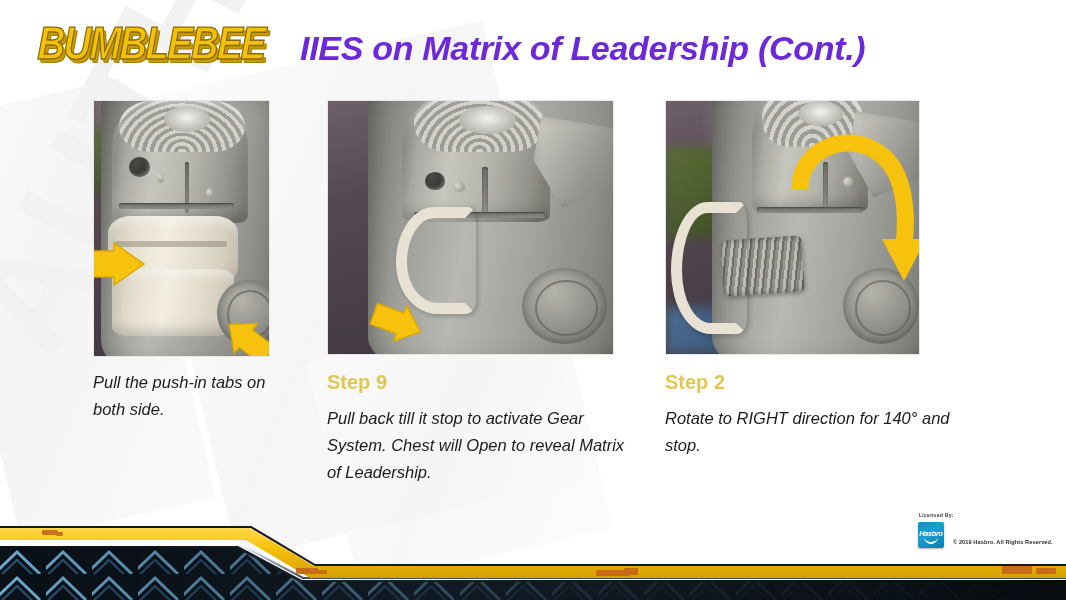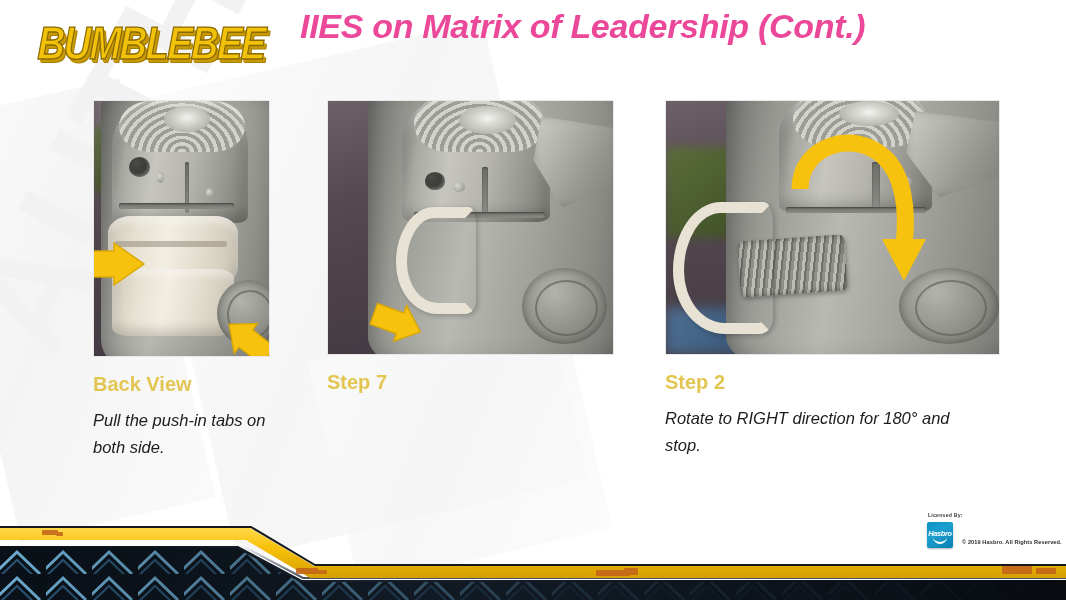--- a/index.html
+++ b/index.html
@@ -71,26 +71,26 @@
     color: #f2c20a;
     -webkit-text-stroke: 1.2px #8a6a05;
     text-shadow: 2px 2px 0 #c89a06, 3px 3px 0 #a87f04;
     transform: scaleY(1.22) skewX(-2deg);
     transform-origin: center top;
     font-family: "Liberation Sans", sans-serif;
   }
 
   .slide-title {
     position: absolute;
-    left: 300px; top: 2px;
+    left: 300px; top: 24px;
     width: 600px;
     font-size: 34px;
     font-weight: bold;
     font-style: italic;
-    color: #ec4899;
+    color: #6d28d9;
     letter-spacing: -0.3px;
     line-height: 48px;
   }
 
   .yolo-logo {
     position: absolute;
     right: 20px; top: 26px;
     font-size: 30px;
     font-weight: bold;
     font-style: italic;
@@ -109,21 +109,21 @@
 
   
   .panels {
     position: absolute;
     left: 0; top: 100px;
     width: 1066px; height: 410px;
   }
   .panel { position: absolute; top: 0; }
   .panel.p1 { left: 93px;  width: 177px; }
   .panel.p2 { left: 327px; width: 287px; }
-  .panel.p3 { left: 665px; width: 335px; }
+  .panel.p3 { left: 665px; width: 255px; }
 
   .photo {
     position: relative;
     overflow: hidden;
     background: #8d8d8d;
     border: 1px solid #e8e8e8;
   }
   .panel.p1 .photo { height: 257px; }
   .panel.p2 .photo { height: 255px; }
   .panel.p3 .photo { height: 255px; }
@@ -300,21 +300,21 @@
     line-height: 27px;
     font-family: "Liberation Sans", sans-serif;
   }
   .panel.p1 .cap-body { width: 206px; }
   .panel.p2 .cap-body { width: 300px; }
   .panel.p3 .cap-body { width: 300px; }
 
   
   .license {
     position: absolute;
-    right: 14px; bottom: 46px;
+    right: 23px; bottom: 46px;
     width: 150px;
     height: 36px;
   }
   .license-label {
     position: absolute; left: 26px; top: -6px;
     font-size: 5.2px;
     font-weight: bold;
     color: #3b3b3b;
     letter-spacing: .2px;
   }
@@ -406,21 +406,20 @@
             <div class="finger" style="left:-8%;top:78%;width:26%;height:15%;transform:rotate(6deg)"></div>
           </div>
         </div>
         <svg class="arrow-svg" style="left:-8px;top:140px;width:62px;height:46px" viewBox="0 0 62 46">
           <polygon points="0,10 28,10 28,2 58,23 28,44 28,36 0,36" fill="#f7c20d" stroke="#d8a705" stroke-width="1.4"></polygon>
         </svg>
         <svg class="arrow-svg" style="left:126px;top:218px;width=60px;height:66px;width:60px" viewBox="0 0 60 66">
           <polygon points="2,22 24,4 24,12 52,12 52,34 24,34 24,42" fill="#f7c20d" stroke="#d8a705" stroke-width="1.4" transform="rotate(38 30 24)"></polygon>
         </svg>
       </div>
-      <div class="cap-head">Back View</div>
       <div class="cap-body">Pull the push-in tabs on both side.</div>
     </div>
 
     <div class="panel p2">
       <div class="photo">
         <div class="scene">
           <div class="bg-dark"></div>
           <div class="torso" style="left:14%;top:-10%;width:92%;height:116%"></div>
           <div class="chest-cyl" style="left:26%;top:0%;width:52%;height:48%"></div>
           <div class="cyl-rings" style="left:30%;top:-2%;width:46%;height:22%"></div>
@@ -436,21 +435,22 @@
             <div class="finger" style="left:-16%;top:32%;width:44%;height:22%;transform:rotate(-12deg)"></div>
             <div class="finger" style="left:-12%;top:50%;width:48%;height:22%;transform:rotate(-4deg)"></div>
             <div class="finger" style="left:-6%;top:66%;width:58%;height:24%;transform:rotate(4deg)"></div>
             <div class="finger" style="left:6%;top:82%;width:60%;height:22%;transform:rotate(6deg)"></div>
           </div>
         </div>
         <svg class="arrow-svg" style="left:36px;top:182px;width:64px;height:62px" viewBox="0 0 64 62">
           <polygon points="6,40 28,22 28,30 56,30 56,52 28,52 28,60" fill="#f7c20d" stroke="#d8a705" stroke-width="1.4" transform="rotate(200 32 40)"></polygon>
         </svg>
       </div>
-      <div class="cap-head">Step 7</div>
+      <div class="cap-head">Step 9</div>
+      <div class="cap-body">Pull back till it stop to activate Gear System. Chest will Open to reveal Matrix of Leadership.</div>
     </div>
 
     <div class="panel p3">
       <div class="photo">
         <div class="scene">
           <div class="bg-dark"></div>
           <div class="bg-green"></div>
           <div class="bg-blue"></div>
           <div class="torso" style="left:18%;top:-12%;width:90%;height:118%"></div>
           <div class="chest-cyl" style="left:34%;top:-2%;width:46%;height:46%"></div>
@@ -469,21 +469,21 @@
             <div class="finger" style="left:-18%;top:60%;width:28%;height:20%;transform:rotate(0deg)"></div>
             <div class="finger" style="left:-14%;top:78%;width:32%;height:20%;transform:rotate(8deg)"></div>
           </div>
         </div>
         <svg class="arrow-svg" style="left:126px;top:26px;width:130px;height:180px" viewBox="0 0 130 180">
           <path d="M8,62 C8,18 62,2 92,30 C112,48 116,84 112,118" fill="none" stroke="#f7c20d" stroke-width="17" stroke-linecap="butt"></path>
           <polygon points="90,112 134,112 112,154" fill="#f7c20d"></polygon>
         </svg>
       </div>
       <div class="cap-head">Step 2</div>
-      <div class="cap-body">Rotate to RIGHT direction for 180° and stop.</div>
+      <div class="cap-body">Rotate to RIGHT direction for 140° and stop.</div>
     </div>
   </div>
 
   <div class="license">
     <div class="license-label">Licensed By:</div>
     <div class="hasbro-tile">
       <div class="word">Hasbro</div>
       <div class="smile"></div>
     </div>
     <div class="copyright">© 2019 Hasbro. All Rights Reserved.</div>

